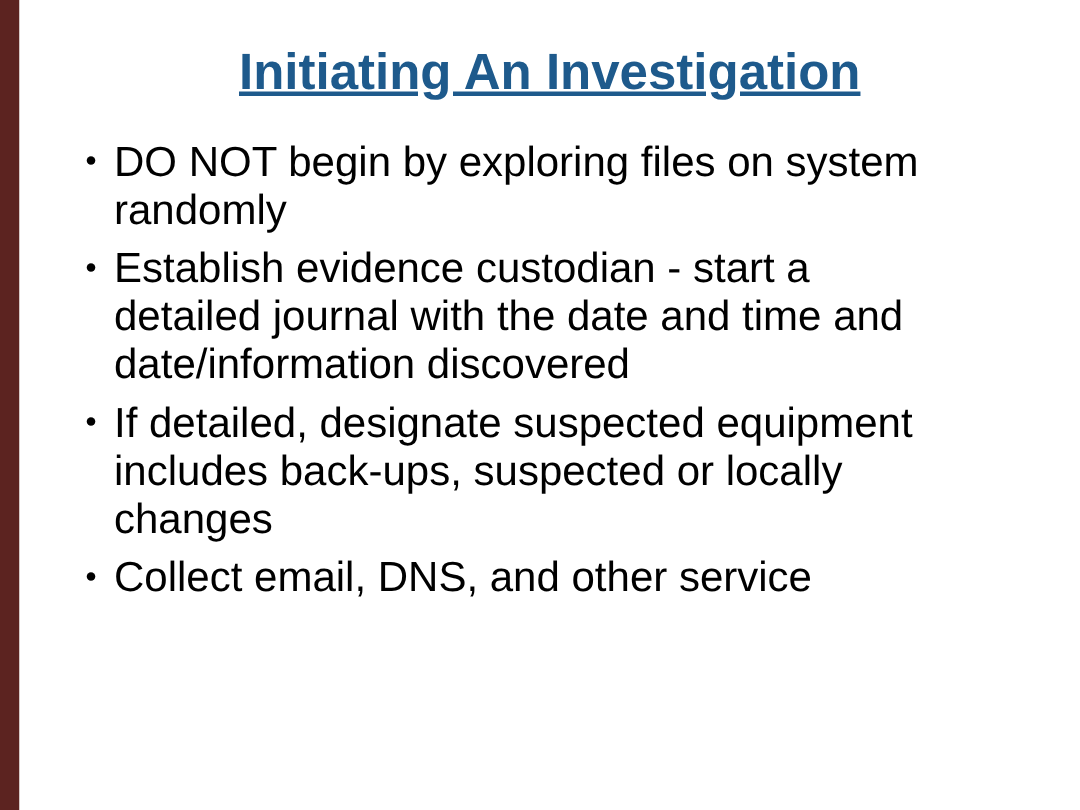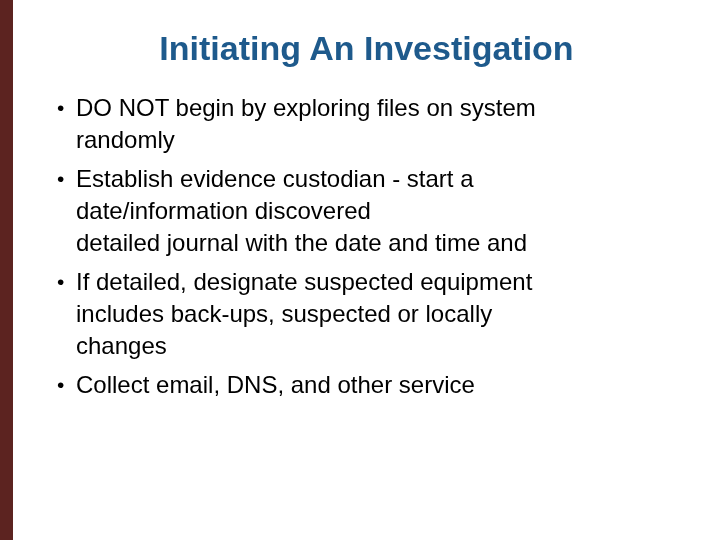--- a/index.html
+++ b/index.html
@@ -31,20 +31,21 @@
     background: #ffffff;
   }
   .slide-title {
     margin: 28px 10px 0 10px;
     text-align: center;
     font-size: 34px;
     line-height: 41px;
     font-weight: bold;
     color: #1e5a8c;
     letter-spacing: 0px;
+    text-decoration: underline;
   }
   .bullet-list {
     list-style: none;
     margin: 23px 0 0 0;
     padding: 0 10px 0 44px;
   }
   .bullet {
     display: flex;
     align-items: flex-start;
     margin: 0 0 7px 0;
@@ -54,21 +55,21 @@
     width: 19px;
     font-size: 21px;
     line-height: 32px;
     color: #000000;
     text-align: left;
   }
   .lines {
     flex: 1 1 auto;
   }
   .line {
-    font-size: 24px;
+    font-size: 28px;
     line-height: 32px;
     color: #000000;
     white-space: pre-wrap;
   }
 </style>
 </head>
 <body>
 
 <div class="edge-bar"></div>
 
@@ -83,22 +84,22 @@
       <div class="lines">
         <div class="line">DO NOT begin by exploring files on system</div>
         <div class="line">randomly</div>
       </div>
     </li>
 
     <li class="bullet">
       <span class="dot">•</span>
       <div class="lines">
         <div class="line">Establish evidence custodian - start a</div>
+        <div class="line">detailed journal with the date and time and</div>
         <div class="line">date/information discovered</div>
-        <div class="line">detailed journal with the date and time and</div>
       </div>
     </li>
 
     <li class="bullet">
       <span class="dot">•</span>
       <div class="lines">
         <div class="line">If detailed, designate suspected equipment</div>
         <div class="line">includes back-ups, suspected or locally</div>
         <div class="line">changes</div>
       </div>

